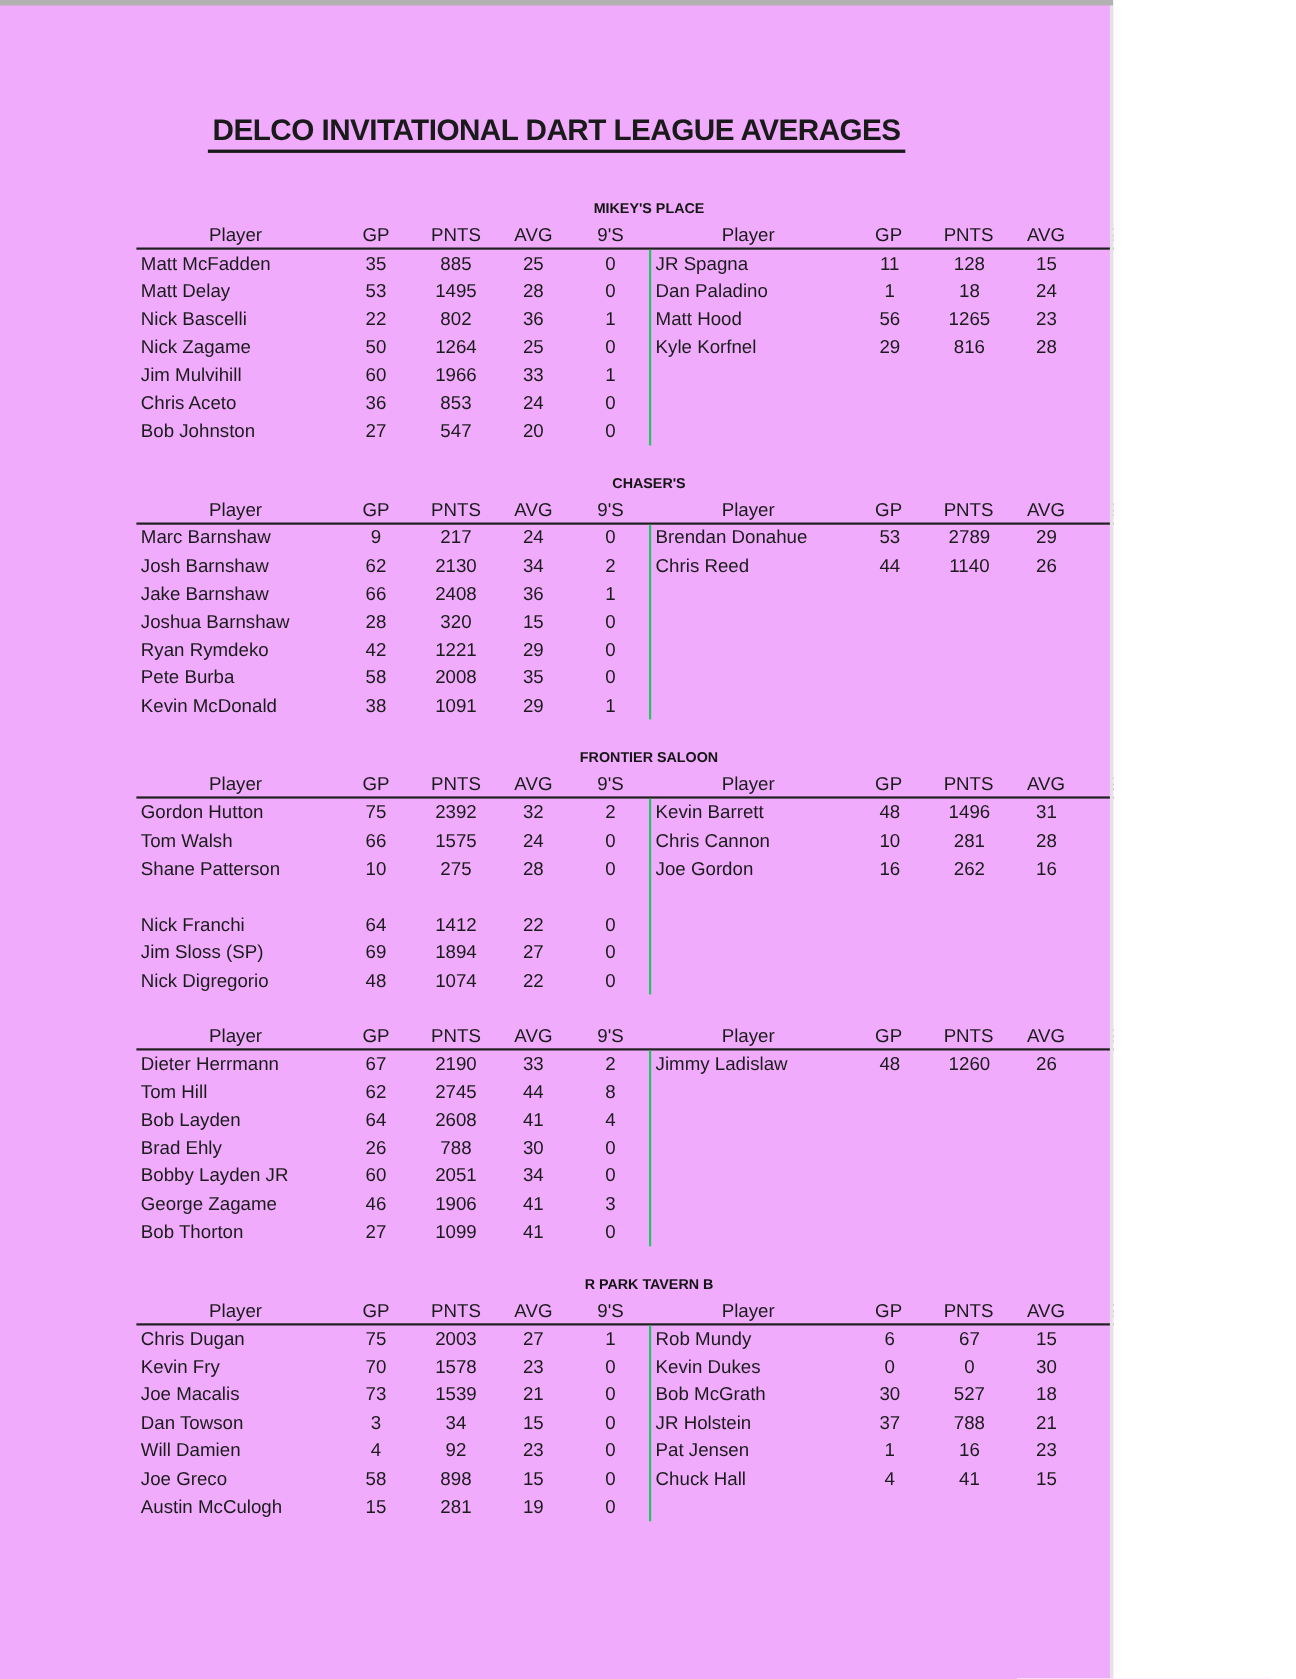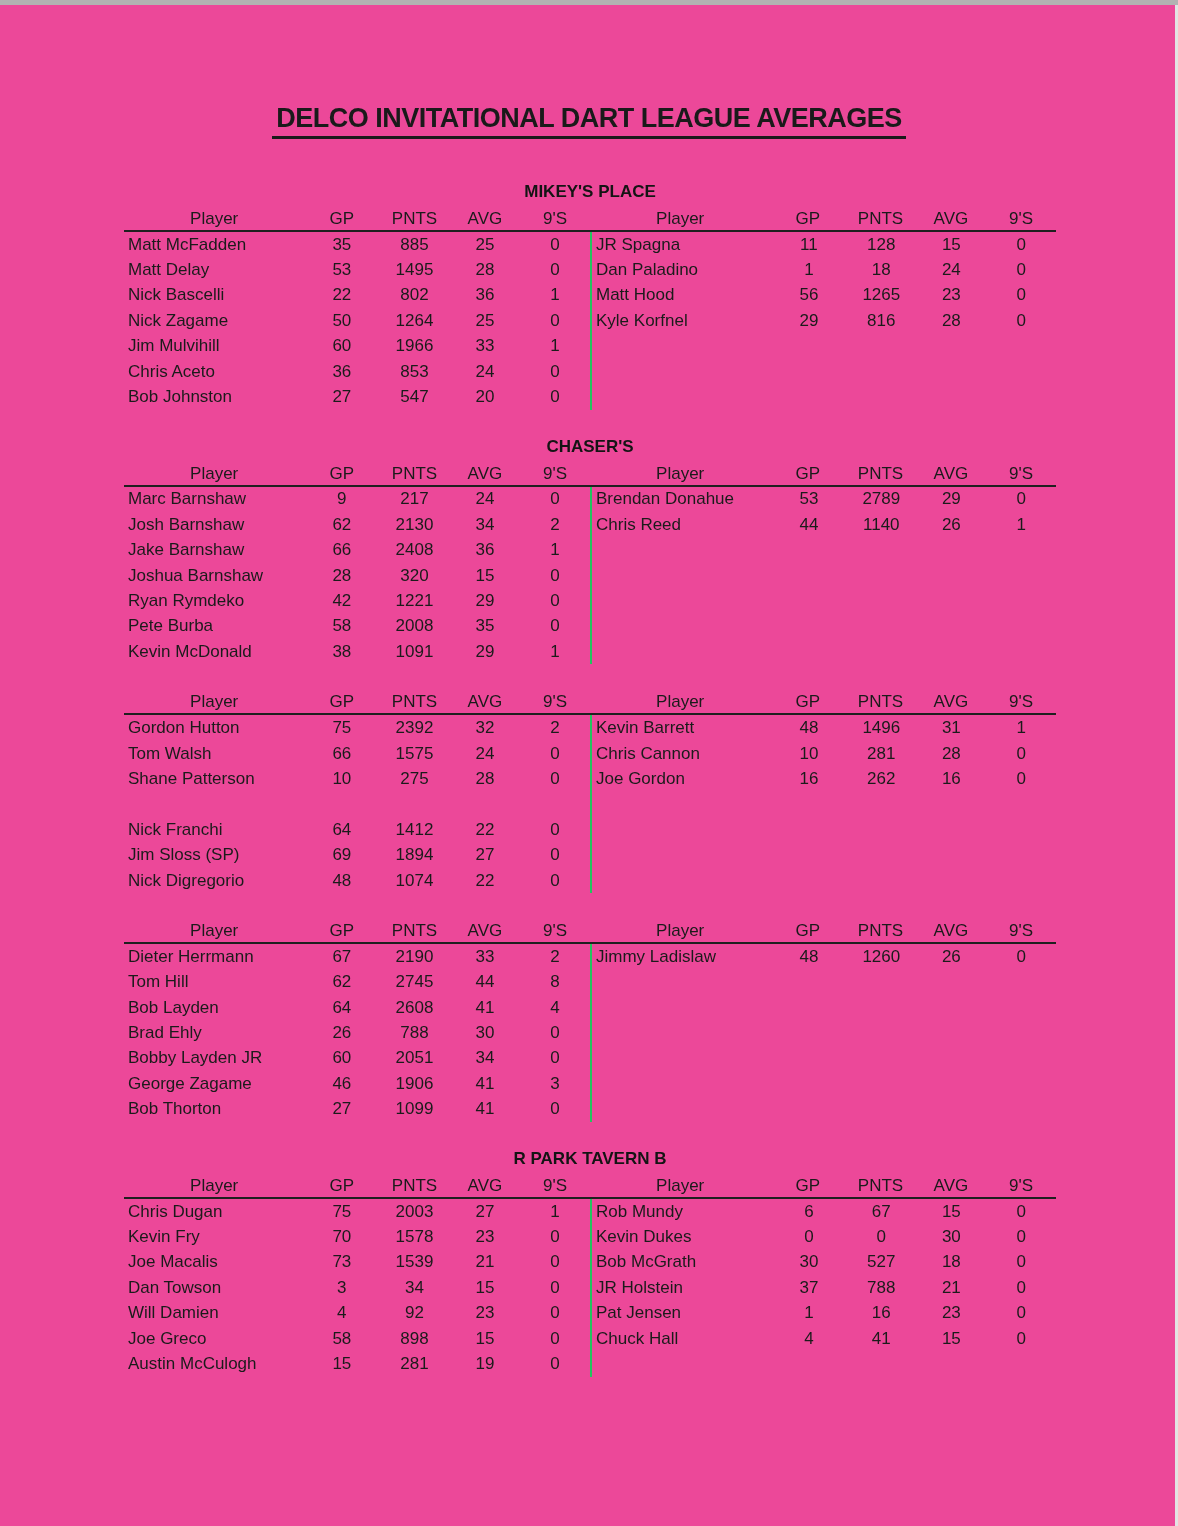--- a/index.html
+++ b/index.html
@@ -1,21 +1,21 @@
 <!DOCTYPE html>
 <html><head>
 <meta charset="utf-8">
 <style>
   * { margin: 0; padding: 0; box-sizing: border-box; }
   html, body { background: #ffffff; }
   .page {
     position: relative;
-    width: 1178px;
+    width: 1012px;
     height: 1526px;
-    background: #ec4899;
+    background: #f0abfc;
     font-family: "Liberation Sans", sans-serif;
     color: #1b1b1b;
     overflow: hidden;
   }
   .top-bar {
     position: absolute;
     top: 0; left: 0;
     width: 100%; height: 5px;
     background: #b2b2b2;
   }
@@ -43,21 +43,21 @@
   }
   .sections {
     margin-top: 43px;
     margin-left: 124px;
     width: 932px;
   }
   .section { margin-bottom: 27px; }
   .section-title {
     text-align: center;
     font-weight: 700;
-    font-size: 17px;
+    font-size: 13px;
     margin-bottom: 6px;
     color: #141414;
   }
   .tables { display: flex; }
   .half { width: 50%; }
   .row {
     display: grid;
     grid-template-columns: 38.7% 16.1% 15.1% 15.1% 15%;
     align-items: center;
     height: 25.4px;
@@ -330,20 +330,21 @@
                 <div class="cell num"></div>
                 <div class="cell num"></div>
                 <div class="cell num"></div>
                 <div class="cell num"></div>
               </div>
             </div>
           </div>
         </div>
       </div>
       <div class="section">
+        <div class="section-title">FRONTIER SALOON</div>
         <div class="tables">
           <div class="half left">
             <div class="row hdr">
               <div class="cell name">Player</div>
               <div class="cell num">GP</div>
               <div class="cell num">PNTS</div>
               <div class="cell num">AVG</div>
               <div class="cell num">9'S</div>
             </div>
             <div class="tbody">

